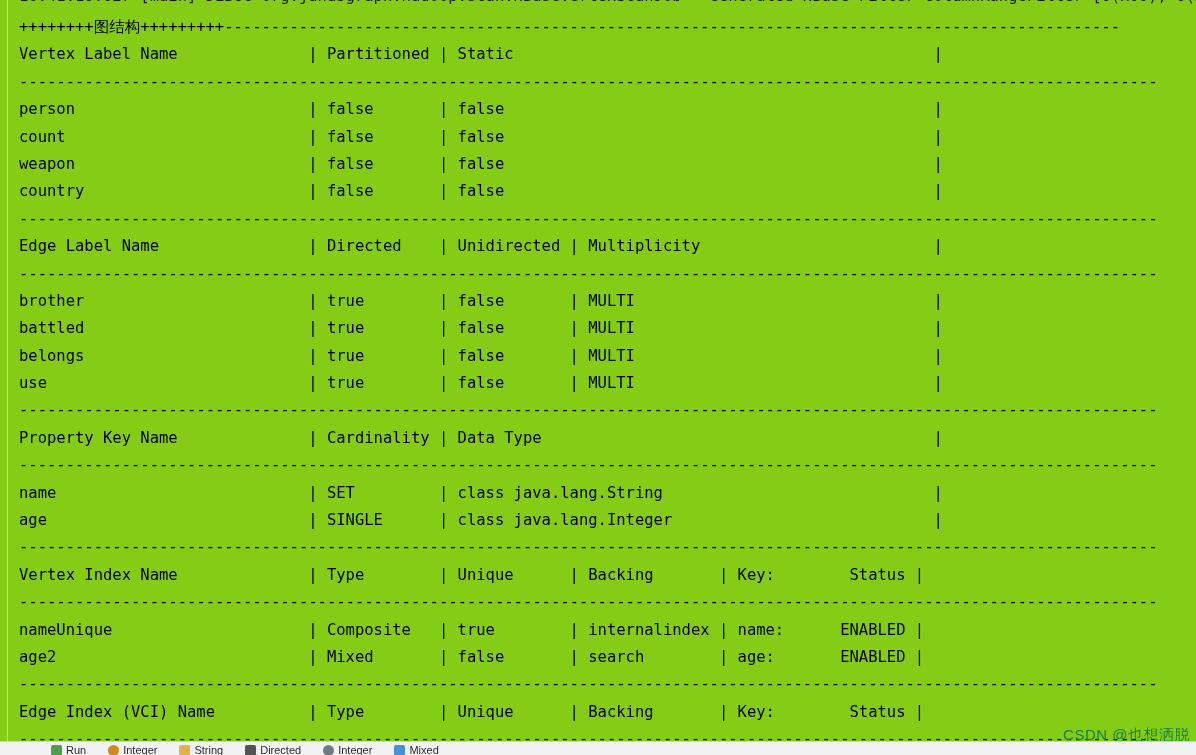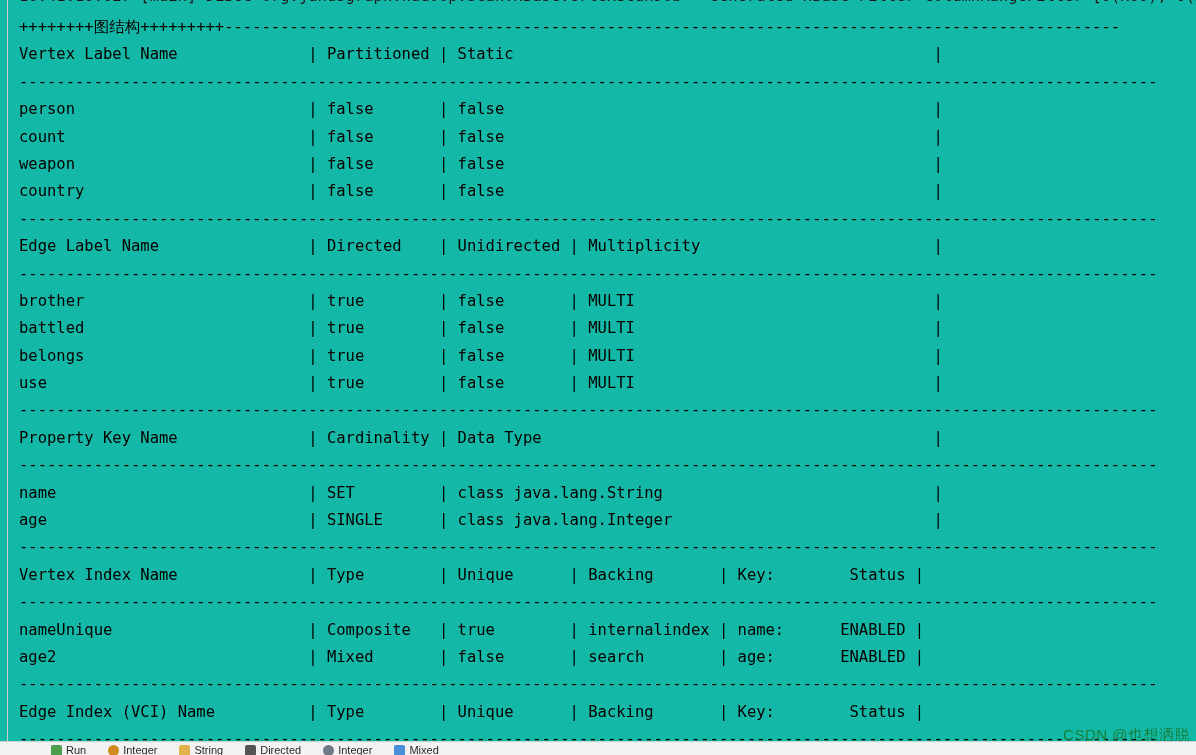--- a/index.html
+++ b/index.html
@@ -21,21 +21,21 @@
     background: #ffffff;
   }
 
   
   .console {
     position: absolute;
     left: 0;
     top: 0;
     width: 1196px;
     height: 741px;
-    background: #14b8a6;
+    background: #84cc16;
     overflow: hidden;
   }
 
   
   .gutter-rule {
     position: absolute;
     left: 7px;
     top: 0;
     width: 1px;
     height: 741px;

